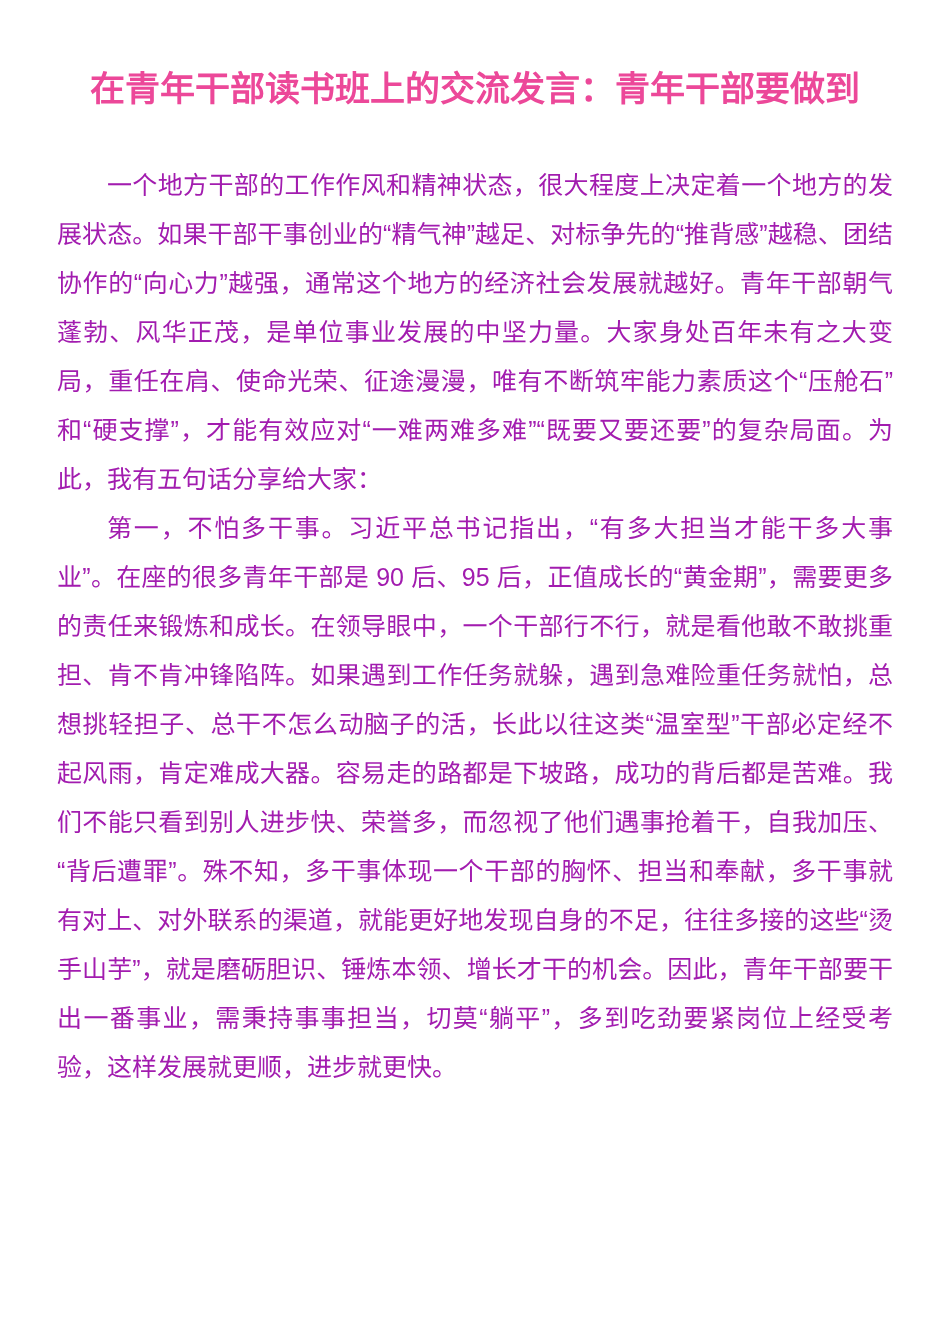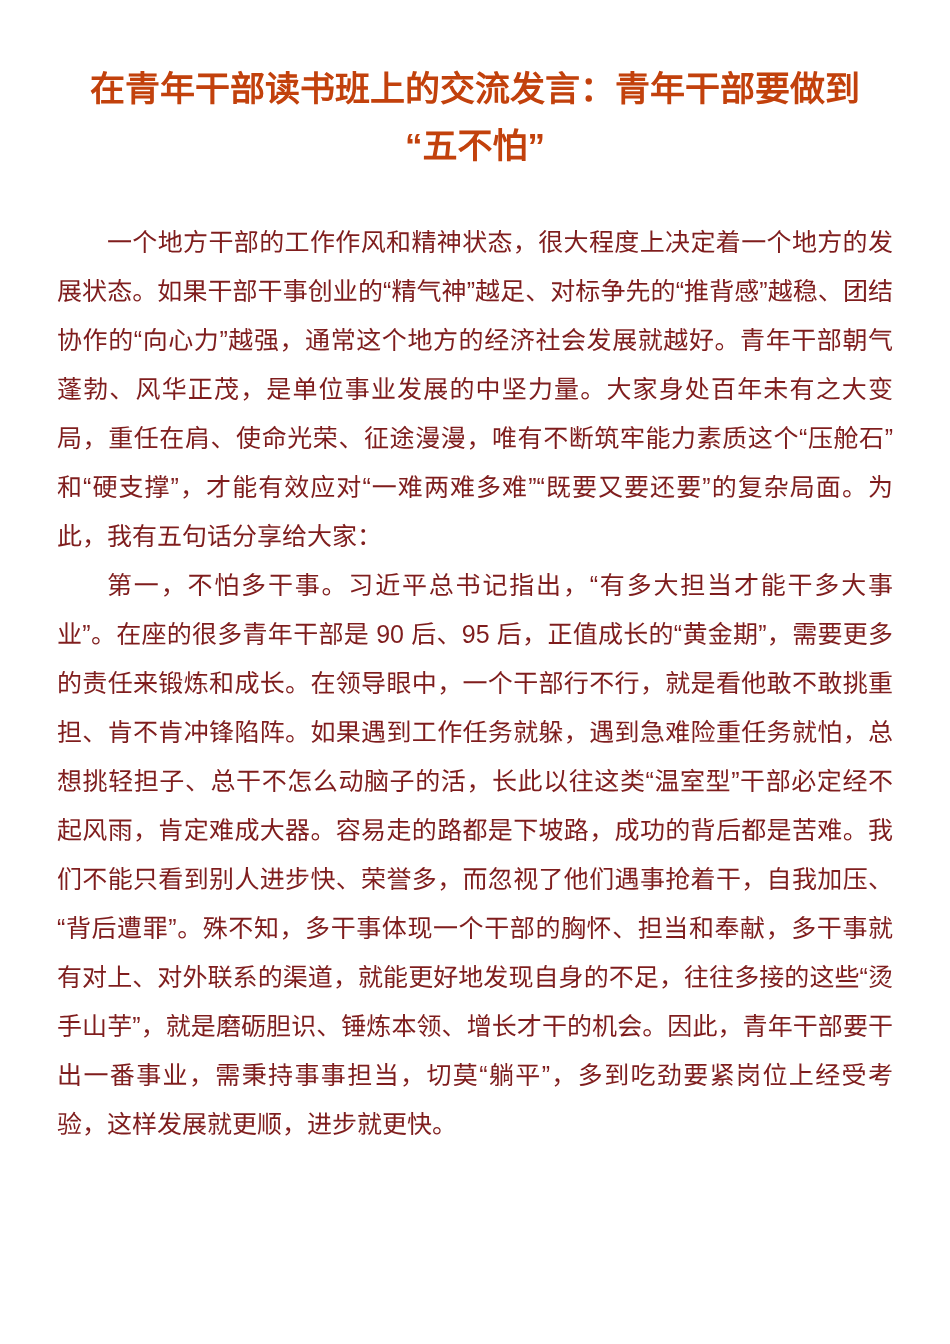--- a/index.html
+++ b/index.html
@@ -20,43 +20,42 @@
     height: 1344px;
     padding: 34px 57px 0 57px;
     background: #ffffff;
   }
   .doc-title {
     margin: 26px 10px 0 10px;
     font-size: 35px;
     line-height: 57px;
     font-weight: 700;
     text-align: center;
-    color: #c2410c;
+    color: #ec4899;
   }
   .doc-title .tline {
     display: block;
   }
   .doc-body {
     margin-top: 44px;
   }
   .body-para {
     margin: 0;
     font-size: 25px;
     line-height: 49px;
     text-align: justify;
     text-indent: 2em;
-    color: #7f1d1d;
+    color: #a21caf;
     word-break: break-all;
   }
 </style>
 </head>
 <body>
 
 <div class="page">
   <h1 class="doc-title">
     <span class="tline">在青年干部读书班上的交流发言：青年干部要做到</span>
-    <span class="tline">“五不怕”</span>
   </h1>
   <div class="doc-body">
     <p class="body-para">一个地方干部的工作作风和精神状态，很大程度上决定着一个地方的发展状态。如果干部干事创业的“精气神”越足、对标争先的“推背感”越稳、团结协作的“向心力”越强，通常这个地方的经济社会发展就越好。青年干部朝气蓬勃、风华正茂，是单位事业发展的中坚力量。大家身处百年未有之大变局，重任在肩、使命光荣、征途漫漫，唯有不断筑牢能力素质这个“压舱石”和“硬支撑”，才能有效应对“一难两难多难”“既要又要还要”的复杂局面。为此，我有五句话分享给大家：</p>
     <p class="body-para">第一，不怕多干事。习近平总书记指出，“有多大担当才能干多大事业”。在座的很多青年干部是 90 后、95 后，正值成长的“黄金期”，需要更多的责任来锻炼和成长。在领导眼中，一个干部行不行，就是看他敢不敢挑重担、肯不肯冲锋陷阵。如果遇到工作任务就躲，遇到急难险重任务就怕，总想挑轻担子、总干不怎么动脑子的活，长此以往这类“温室型”干部必定经不起风雨，肯定难成大器。容易走的路都是下坡路，成功的背后都是苦难。我们不能只看到别人进步快、荣誉多，而忽视了他们遇事抢着干，自我加压、“背后遭罪”。殊不知，多干事体现一个干部的胸怀、担当和奉献，多干事就有对上、对外联系的渠道，就能更好地发现自身的不足，往往多接的这些“烫手山芋”，就是磨砺胆识、锤炼本领、增长才干的机会。因此，青年干部要干出一番事业，需秉持事事担当，切莫“躺平”，多到吃劲要紧岗位上经受考验，这样发展就更顺，进步就更快。</p>
   </div>
 </div>
 
 </body></html>

